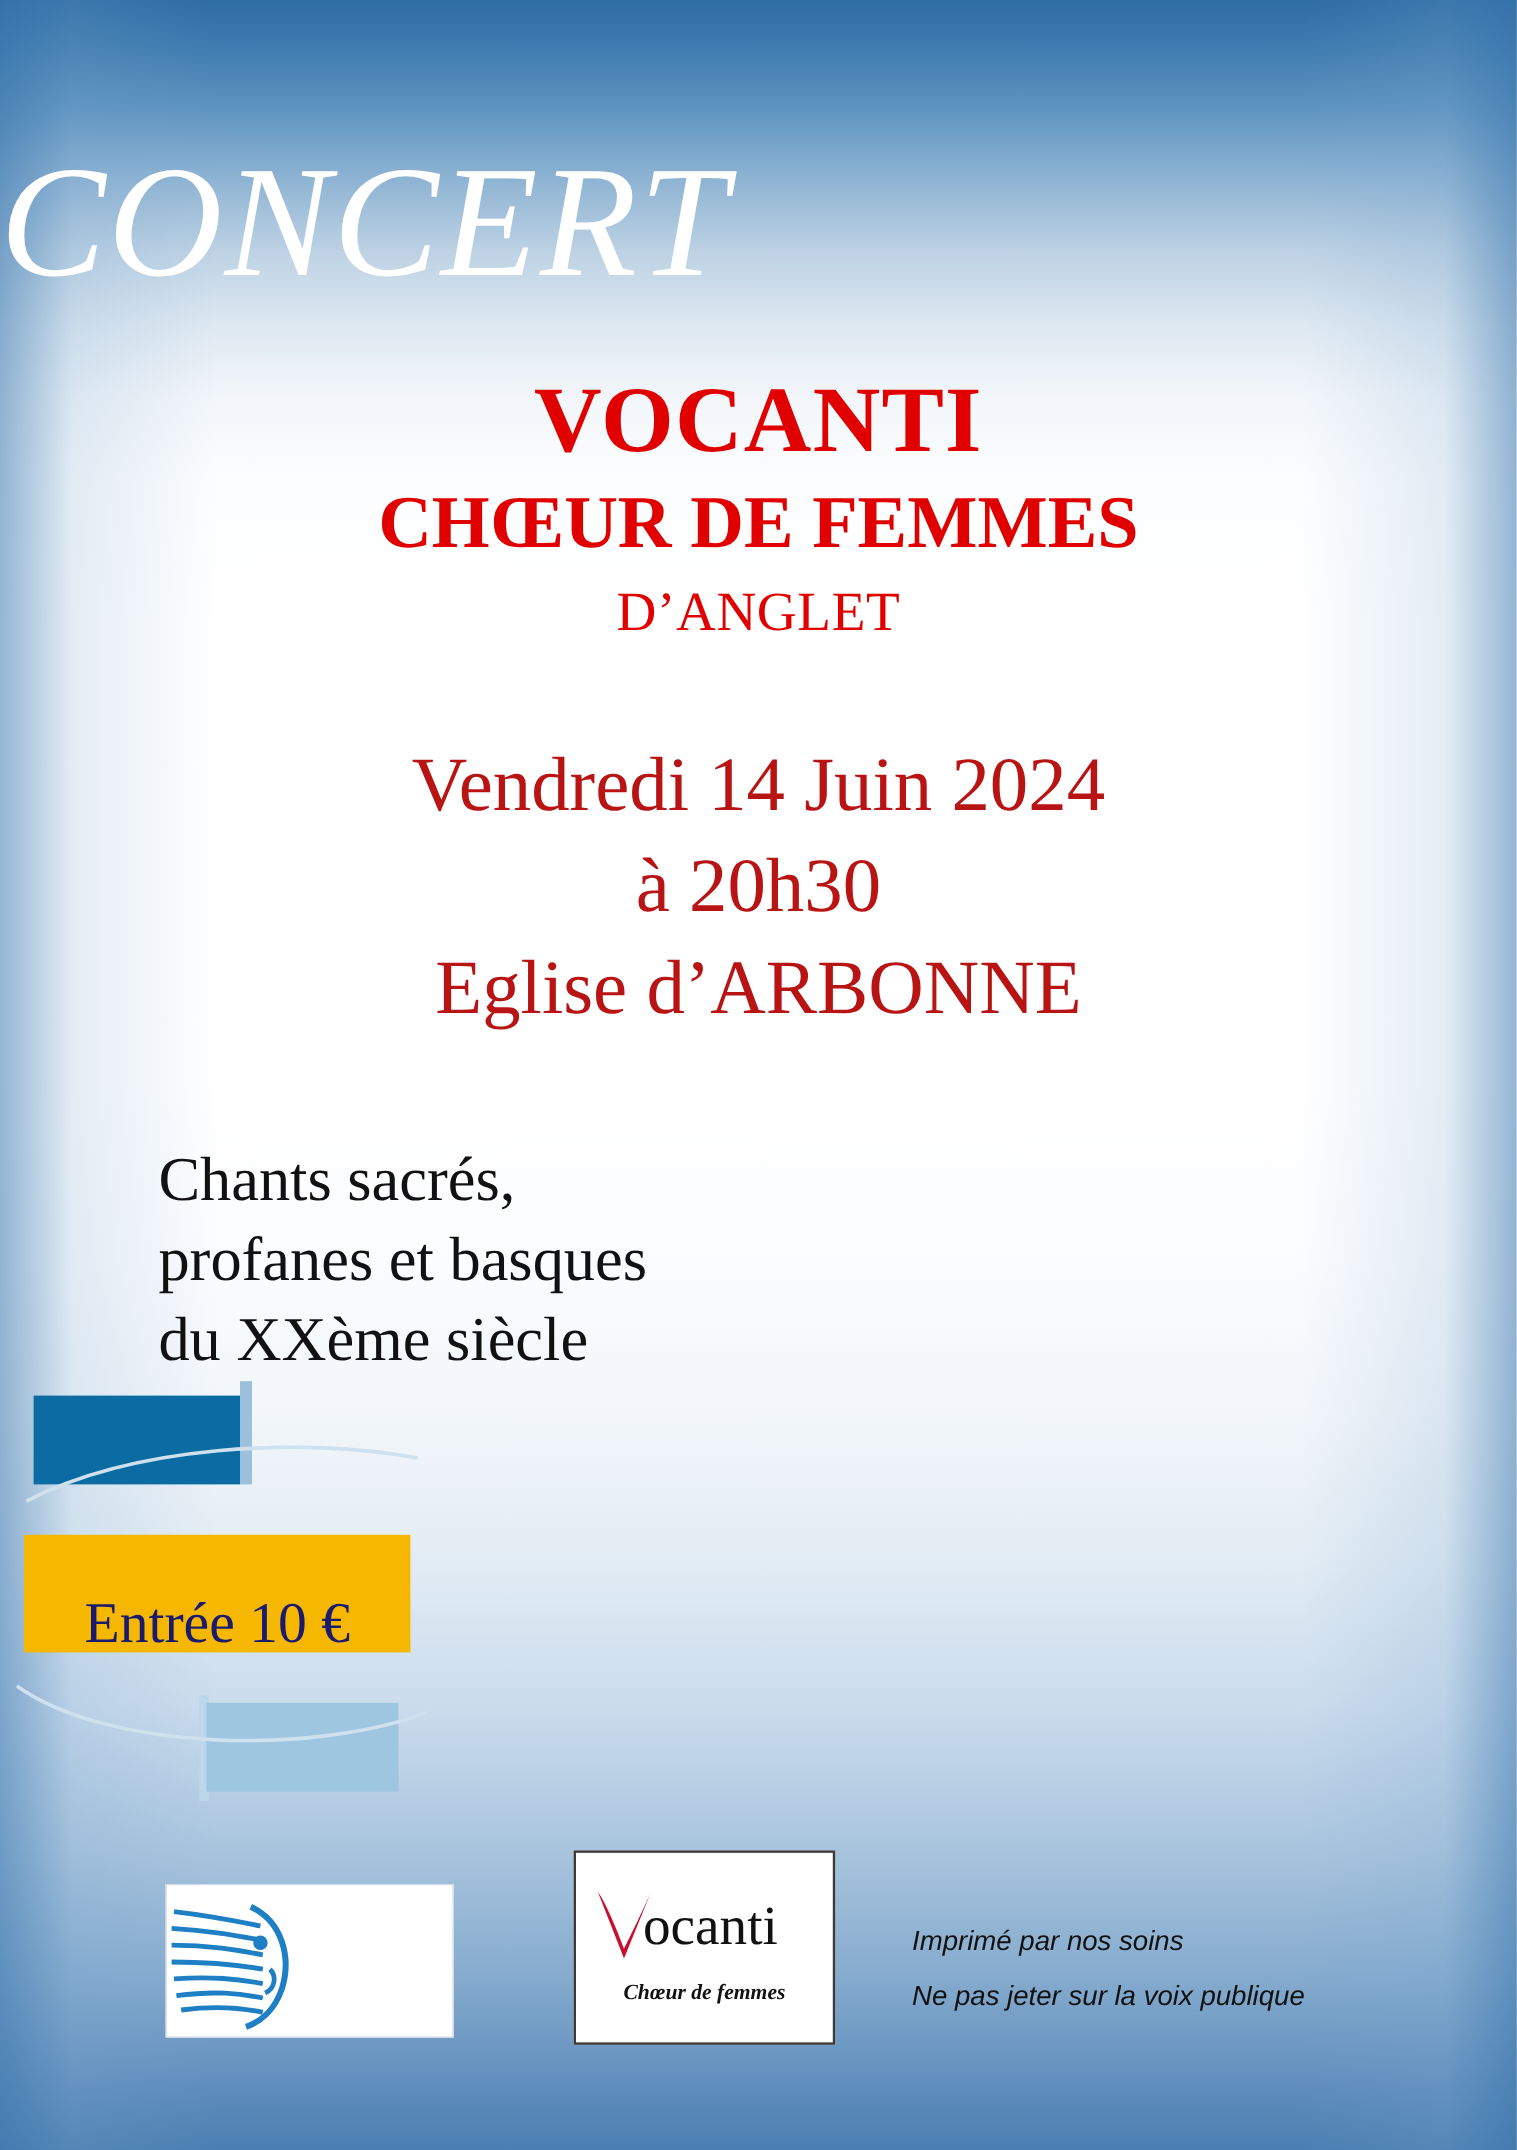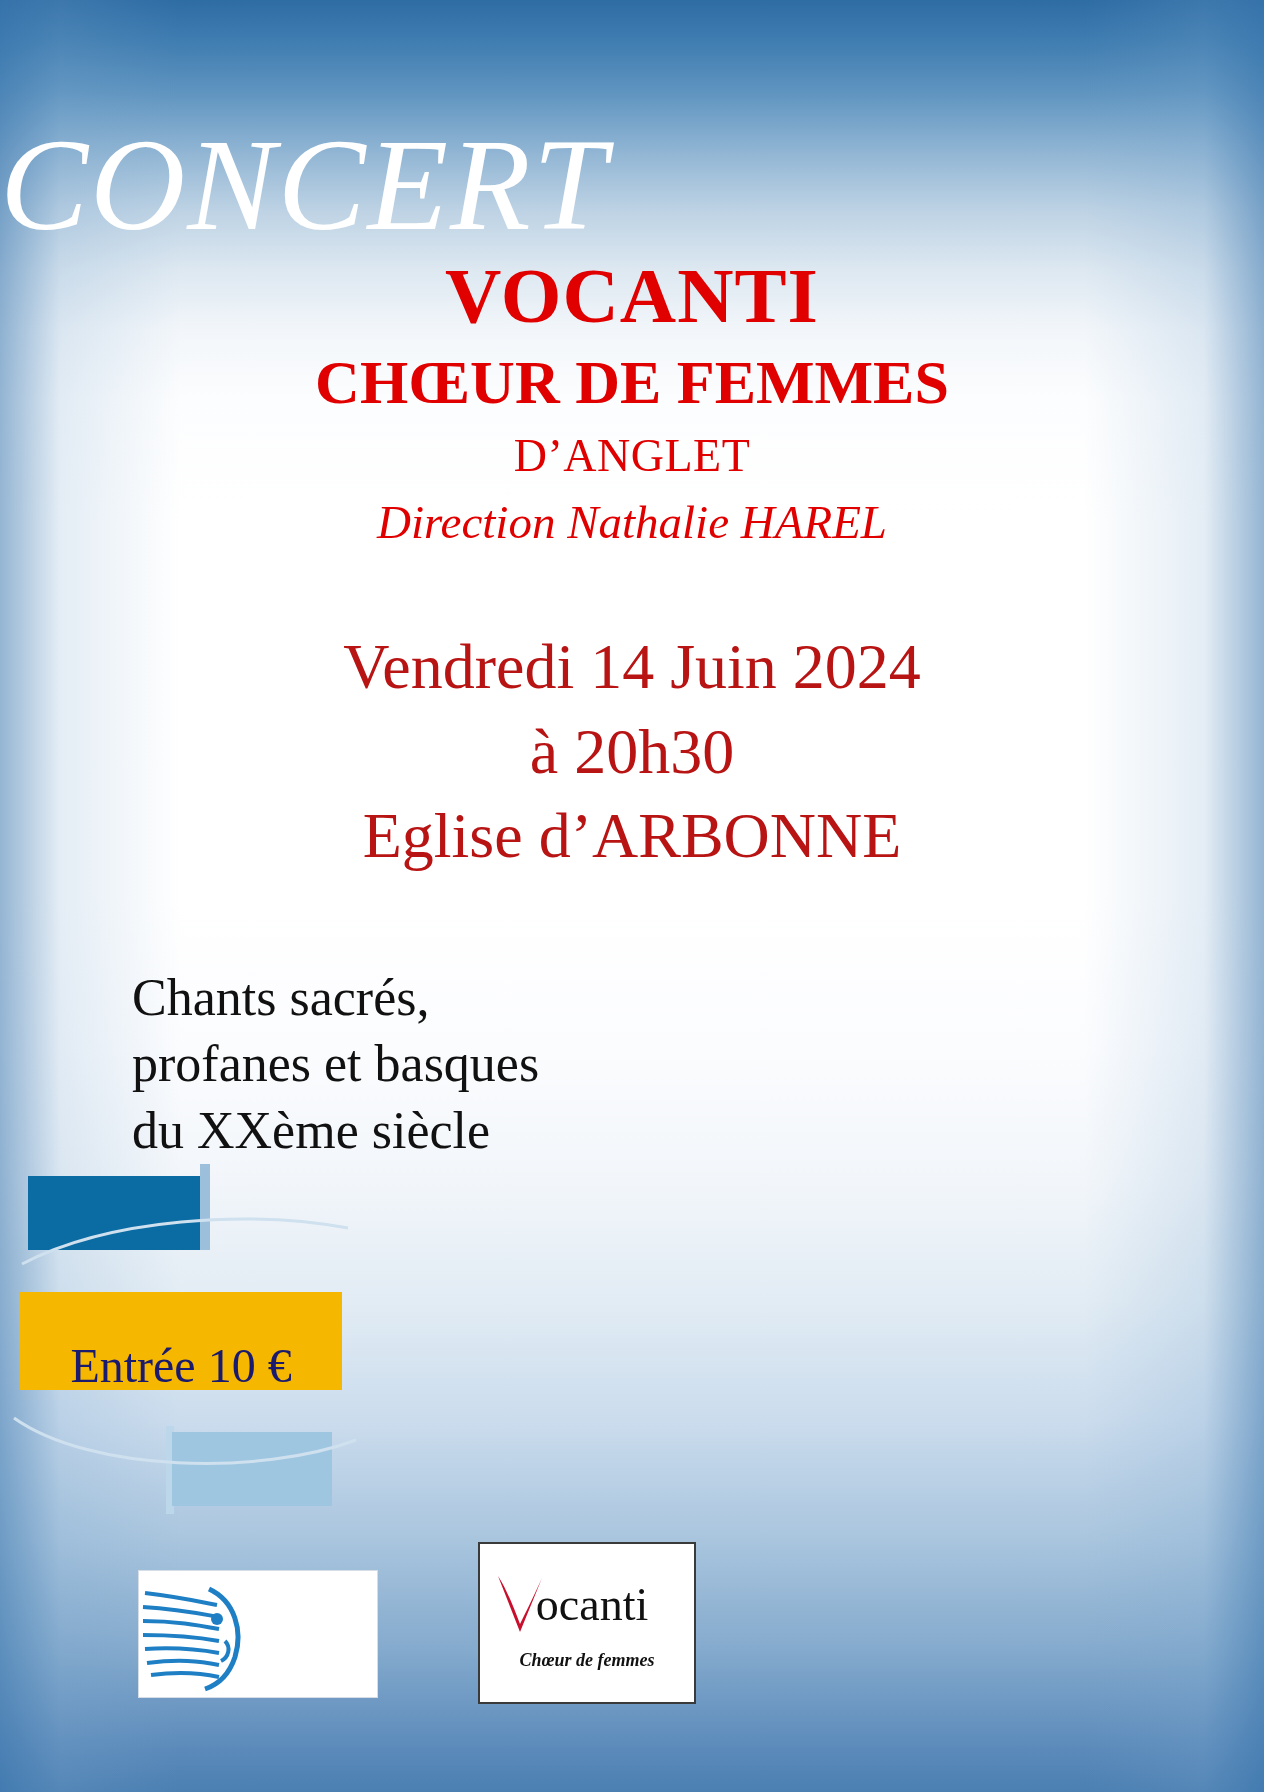--- a/index.html
+++ b/index.html
@@ -70,20 +70,21 @@
     font-family: "Liberation Serif", serif;
     font-style: italic;
   }
 
   .title-vocanti {
     text-align: center;
     color: #e00000;
     font-size: 78px;
     line-height: 1.05;
     font-weight: bold;
+    margin-top: 54px;
     letter-spacing: 1px;
   }
 
   .title-choeur {
     text-align: center;
     color: #e00000;
     font-size: 62px;
     line-height: 1.05;
     font-weight: bold;
     margin-top: 14px;
@@ -300,21 +301,20 @@
 <div class="poster">
 
   <div class="title-concert">CONCERT</div>
 
   <div class="title-vocanti">VOCANTI</div>
 
   <div class="title-choeur">CHŒUR DE FEMMES</div>
 
   <div class="title-anglet">D’ANGLET</div>
 
-  <div class="title-direction">Direction Nathalie HAREL</div>
 
   <div class="event-box">
     <div class="event-line">Vendredi 14 Juin 2024</div>
     <div class="event-line">à 20h30</div>
     <div class="event-line">Eglise d’ARBONNE</div>
   </div>
 
   <div class="lower">
 
     <div class="repertoire">Chants sacrés, profanes et basques du XXème siècle</div>
@@ -364,15 +364,19 @@
     <div class="logo-vocanti">
       <div class="vocanti-word">
         <svg width="60" height="64" viewBox="0 0 60 64" style="position:absolute;left:-34px;top:-10px;">
           <path d="M6,4 L28,60 L50,6 C40,28 34,40 28,52 C22,36 14,16 6,4 Z" fill="#c8102e"></path>
         </svg>
         <span>ocanti</span>
       </div>
       <div class="vocanti-sub">Chœur de femmes</div>
     </div>
 
+    <div class="print-notes">
+      <div>Imprimé par nos soins</div>
+      <div>Ne pas jeter sur la voix publique</div>
+    </div>
 
   </div>
 </div>
 
 </body></html>

